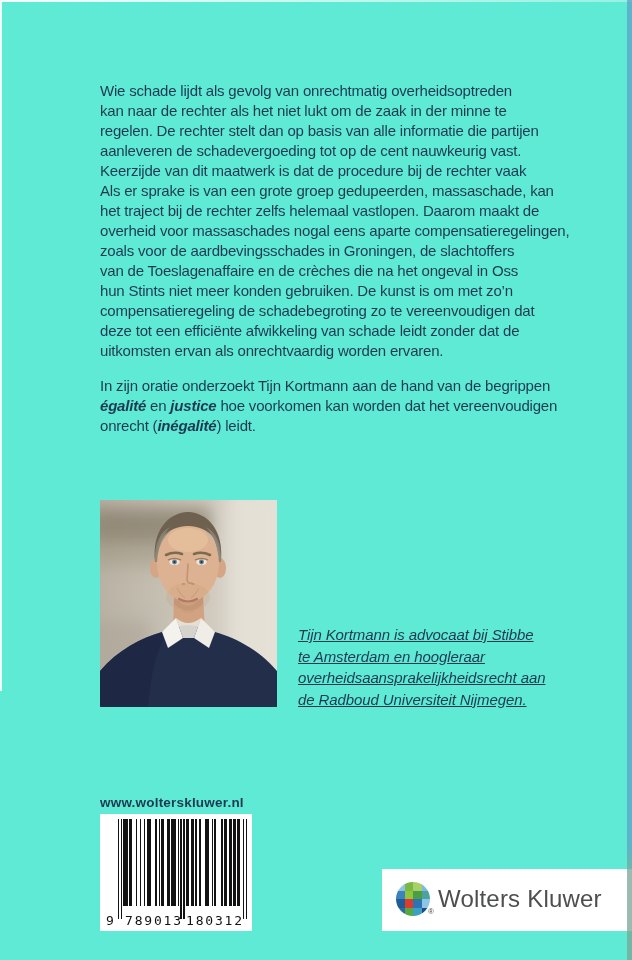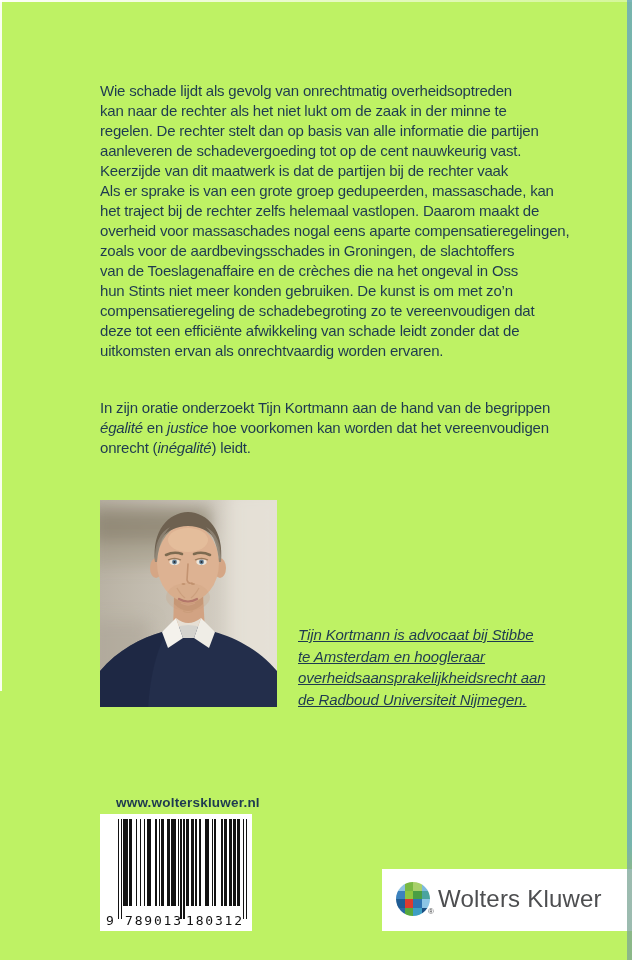--- a/index.html
+++ b/index.html
@@ -1,43 +1,43 @@
 <!DOCTYPE html>
 <html><head>
 <meta charset="utf-8">
 <style>
   html,body{margin:0;padding:0;}
   .page{
     position:relative; width:632px; height:960px;
-    background:#bef264; overflow:hidden;
+    background:#5eead4; overflow:hidden;
     font-family:"Liberation Sans",sans-serif;
     color:#1E3A50;
   }
   
   .edge-top{position:absolute;left:0;top:0;width:100%;height:2px;
     background:linear-gradient(90deg,rgba(255,255,255,.95),rgba(255,255,255,.35));}
   .edge-left{position:absolute;left:0;top:0;width:2px;height:72%;background:rgba(255,255,255,.9);}
   .edge-right{position:absolute;right:0;top:0;width:5px;height:100%;opacity:.75;
     background:linear-gradient(180deg,#5fa0c6 0%,#5fa0c6 88%,#7ba595 91%,#7ba595 100%);}
 
   
   .para{position:absolute;left:100px;font-size:15px;line-height:20px;letter-spacing:-0.2px;}
   .para .line{white-space:pre;}
   .para1{top:81px;}
-  .para2{top:398px;}
-  .para em{font-style:italic;font-weight:normal;}
+  .para2{top:376px;}
+  .para em{font-style:italic;font-weight:bold;}
 
   
   .photo{position:absolute;left:100px;top:500px;width:177px;height:207px;display:block;}
   .caption{position:absolute;left:298px;top:624px;font-size:15px;font-style:italic;
     line-height:21.5px;letter-spacing:-0.1px;text-decoration:underline;}
   .caption .line{white-space:pre;}
 
   
-  .url{position:absolute;left:100px;top:795px;font-size:13.5px;font-weight:bold;letter-spacing:0.2px;margin-left:16px;}
+  .url{position:absolute;left:100px;top:795px;font-size:13.5px;font-weight:bold;letter-spacing:0.2px;}
   .barcode-box{position:absolute;left:100px;top:814px;width:152px;height:117px;background:#ffffff;}
   .barcode-box svg{position:absolute;left:18px;top:5px;width:129px;height:100px;fill:#121212;}
   .bc-digits{position:absolute;left:0;top:0;width:100%;height:100%;
     font-family:"DejaVu Sans Mono",monospace;font-size:13px;color:#121212;}
   .bc-digits span{position:absolute;bottom:3px;display:inline-block;text-align:center;}
   .bc-d1{left:3px;width:14px;}
   .bc-d2{left:25px;width:54px;letter-spacing:1.8px;margin-top:33px;}
   .bc-d3{left:86px;width:54px;letter-spacing:1.8px;}
 
   
@@ -52,21 +52,21 @@
 </head>
 <body>
 
 <div class="page">
 
   <div class="para para1">
       <div class="line">Wie schade lijdt als gevolg van onrechtmatig overheidsoptreden</div>
       <div class="line">kan naar de rechter als het niet lukt om de zaak in der minne te</div>
       <div class="line">regelen. De rechter stelt dan op basis van alle informatie die partijen</div>
       <div class="line">aanleveren de schadevergoeding tot op de cent nauwkeurig vast.</div>
-      <div class="line">Keerzijde van dit maatwerk is dat de partijen bij de rechter vaak</div>
+      <div class="line">Keerzijde van dit maatwerk is dat de procedure bij de rechter vaak</div>
       <div class="line">Als er sprake is van een grote groep gedupeerden, massaschade, kan</div>
       <div class="line">het traject bij de rechter zelfs helemaal vastlopen. Daarom maakt de</div>
       <div class="line">overheid voor massaschades nogal eens aparte compensatieregelingen,</div>
       <div class="line">zoals voor de aardbevingsschades in Groningen, de slachtoffers</div>
       <div class="line">van de Toeslagenaffaire en de crèches die na het ongeval in Oss</div>
       <div class="line">hun Stints niet meer konden gebruiken. De kunst is om met zo’n</div>
       <div class="line">compensatieregeling de schadebegroting zo te vereenvoudigen dat</div>
       <div class="line">deze tot een efficiënte afwikkeling van schade leidt zonder dat de</div>
       <div class="line">uitkomsten ervan als onrechtvaardig worden ervaren.</div>
     </div>

